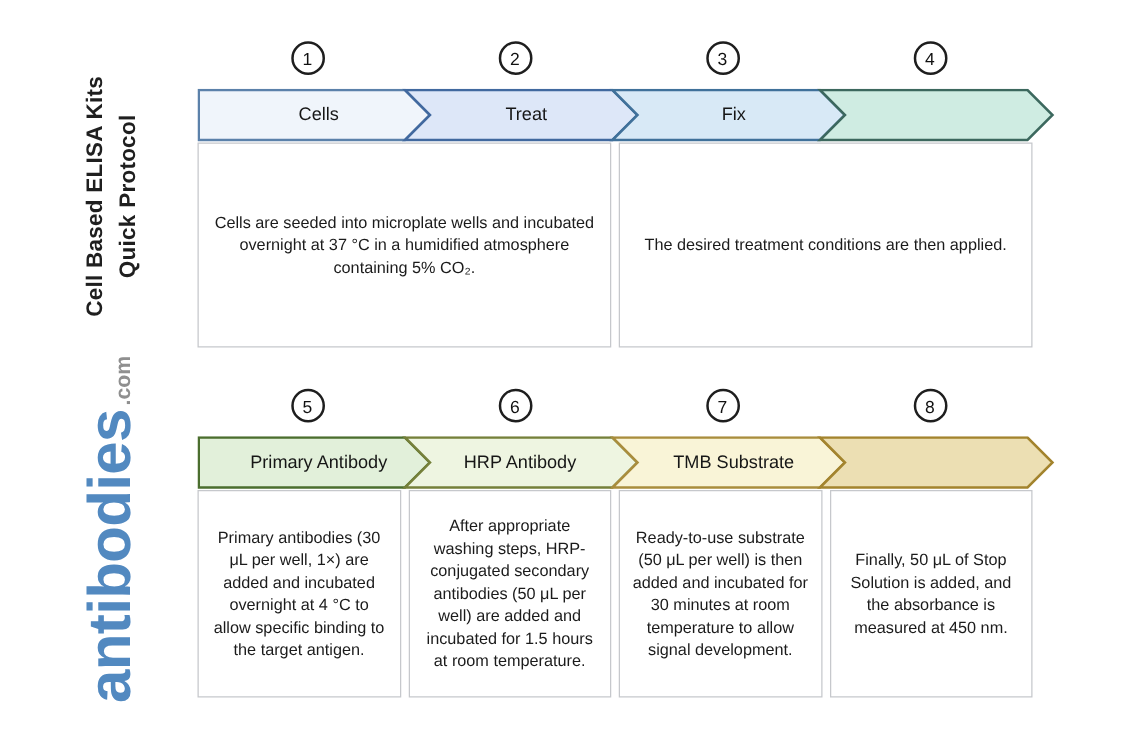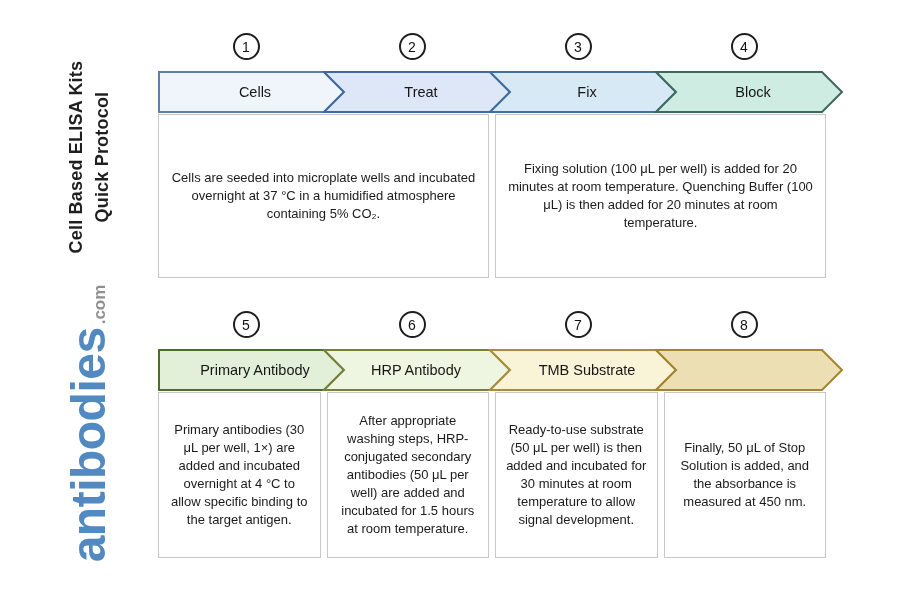--- a/index.html
+++ b/index.html
@@ -120,29 +120,28 @@
       <svg width="690" height="43" viewBox="0 0 690 43">
         <polygon points="1,1 166,1 186,21 166,41 1,41" stroke-width="2" fill="#f0f5fb" stroke="#5b81aa"></polygon>
         <polygon points="166,1 332,1 352,21 332,41 166,41 186,21" stroke-width="2" fill="#dde7f8" stroke="#41699f"></polygon>
         <polygon points="332,1 498,1 518,21 498,41 332,41 352,21" stroke-width="2" fill="#d8e9f6" stroke="#40719a"></polygon>
         <polygon points="498,1 664,1 684,21 664,41 498,41 518,21" stroke-width="2" fill="#cfece2" stroke="#3c685e"></polygon>
       </svg>
       <div class="banner-labels">
         <div class="banner-label" style="left:14px">Cells</div>
         <div class="banner-label" style="left:180px">Treat</div>
         <div class="banner-label" style="left:346px">Fix</div>
-        <div class="banner-label" style="left:512px">Block</div>
       </div>
     </div>
     <div class="boxes boxes-1">
       <div class="desc-box">
           <span>Cells are seeded into microplate wells and incubated overnight at 37 °C in a humidified atmosphere containing 5% CO₂.</span>
         </div>
       <div class="desc-box">
-          <span>Fixing solution (100 μL per well) is added for 20 minutes at room temperature. Quenching Buffer (100 μL) is then added for 20 minutes at room temperature.</span>
+          <span>The desired treatment conditions are then applied.</span>
         </div>
     </div>
   </div>
 
   <div class="flow flow-2">
     <div class="circles">
       <div class="circle-slot" style="left:0">
           <div class="num-circle">5</div>
         </div>
       <div class="circle-slot" style="left:166px">

